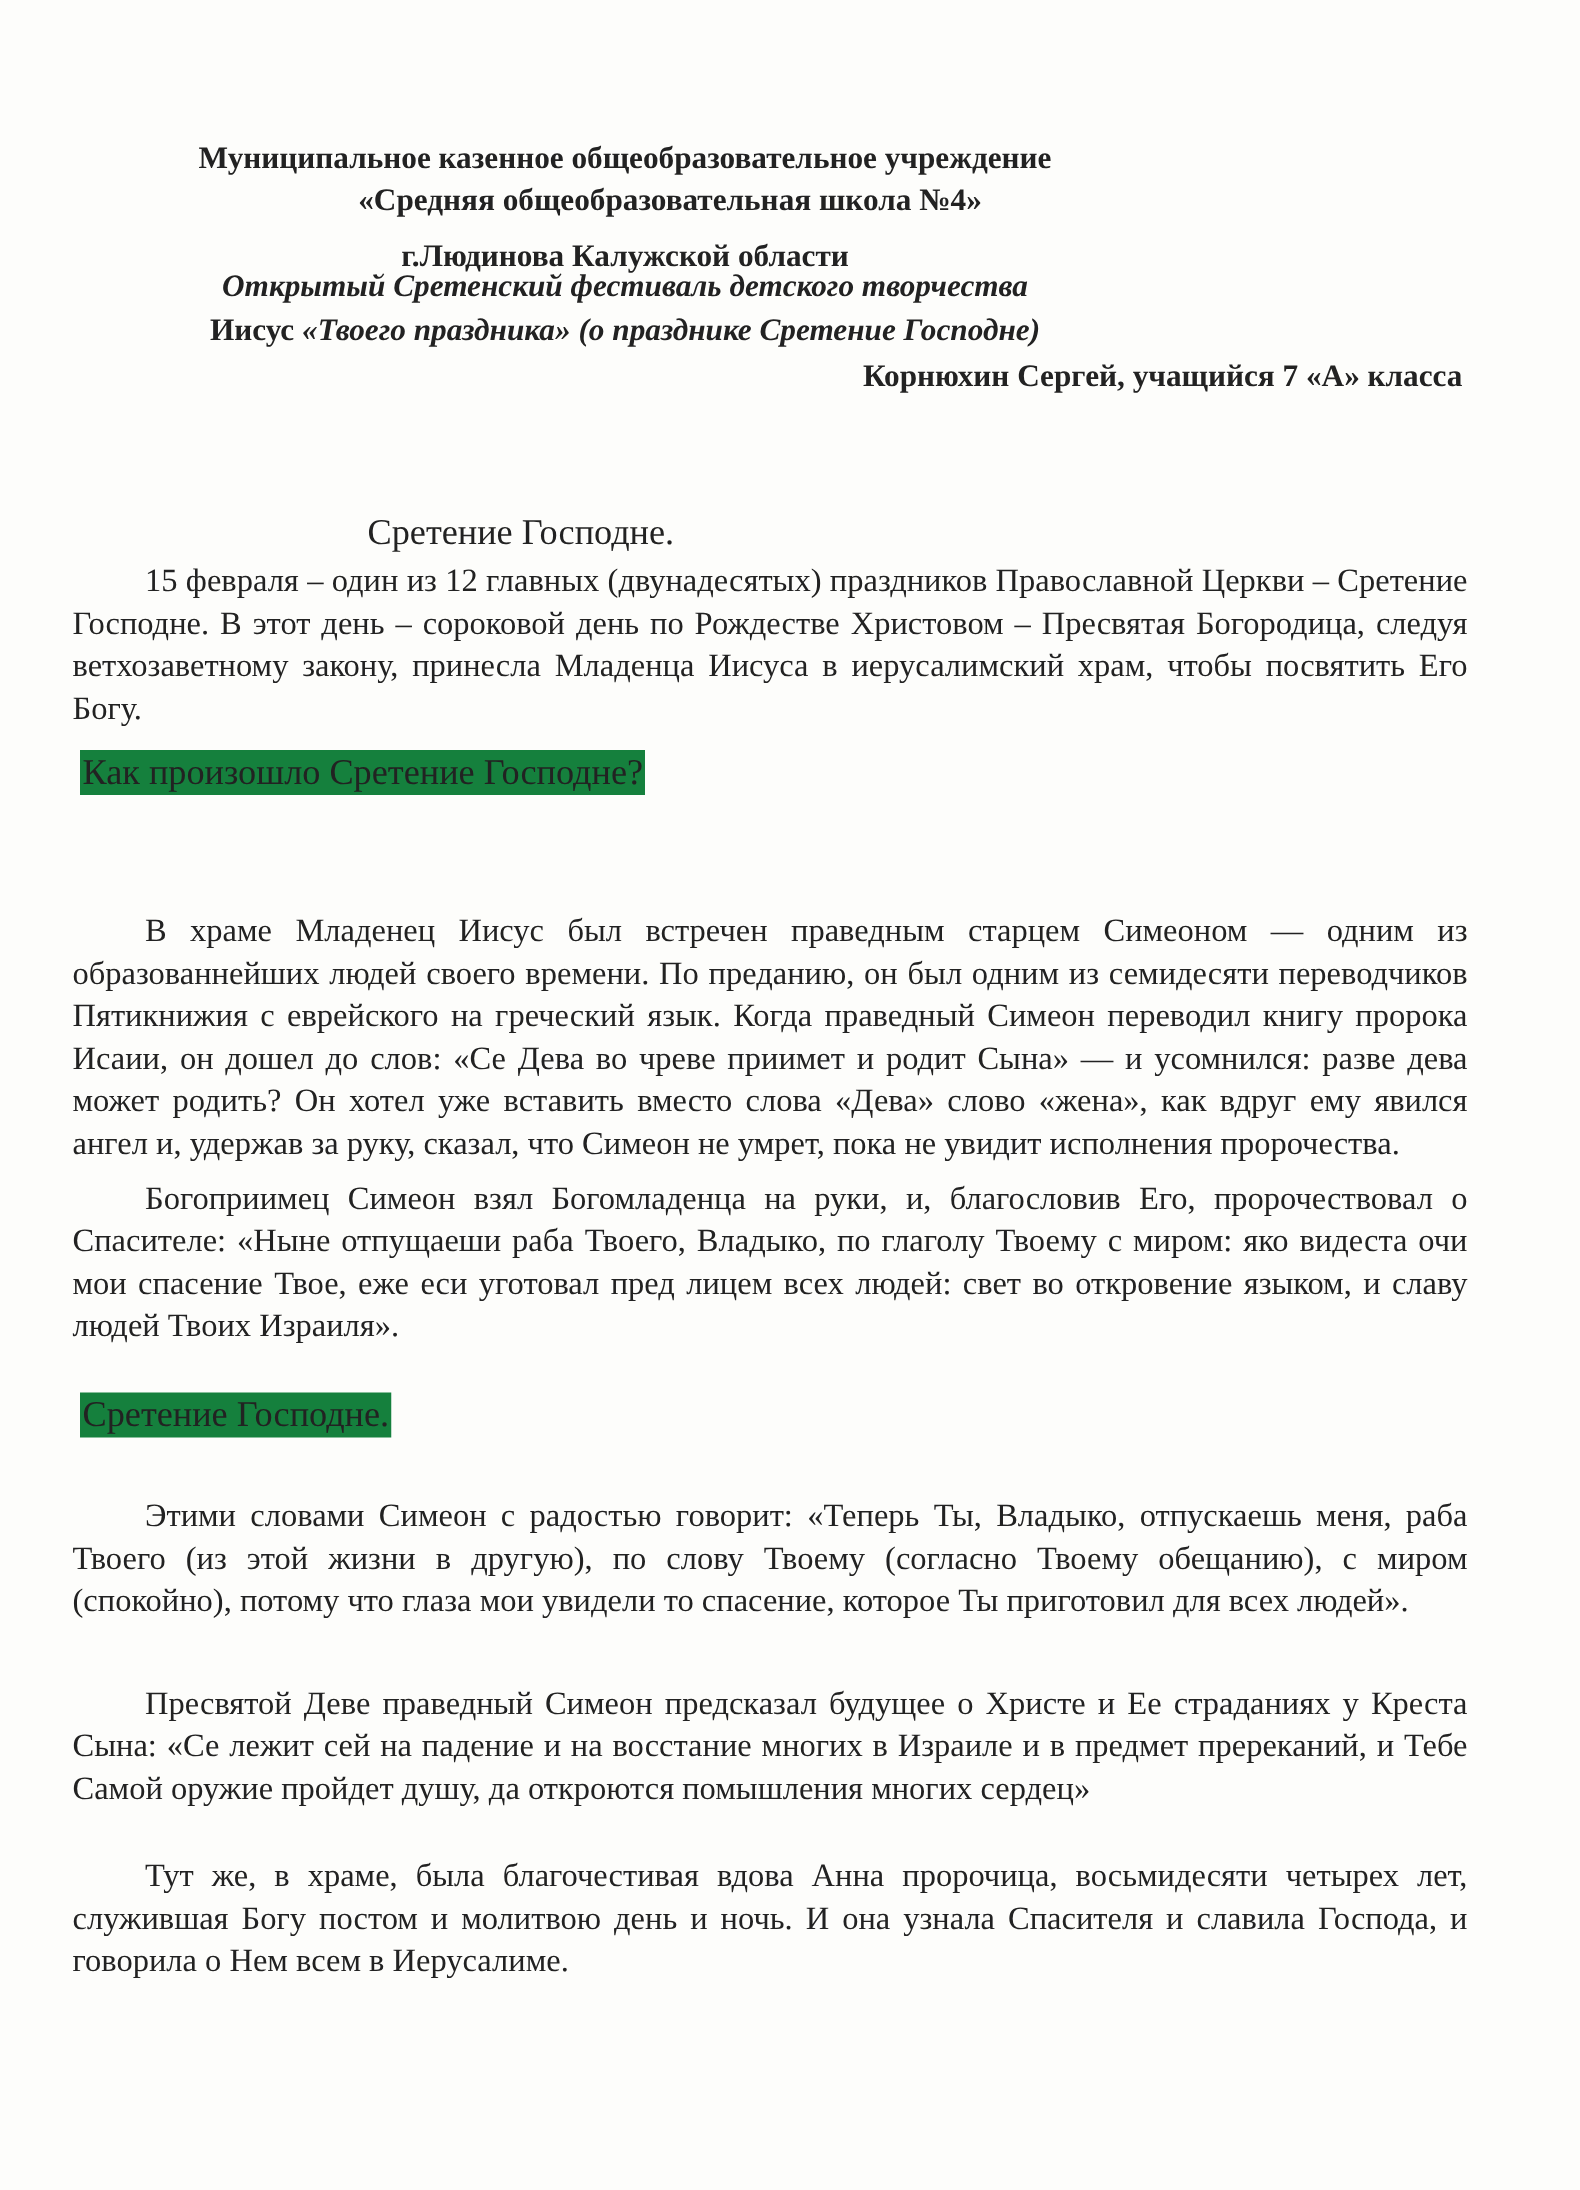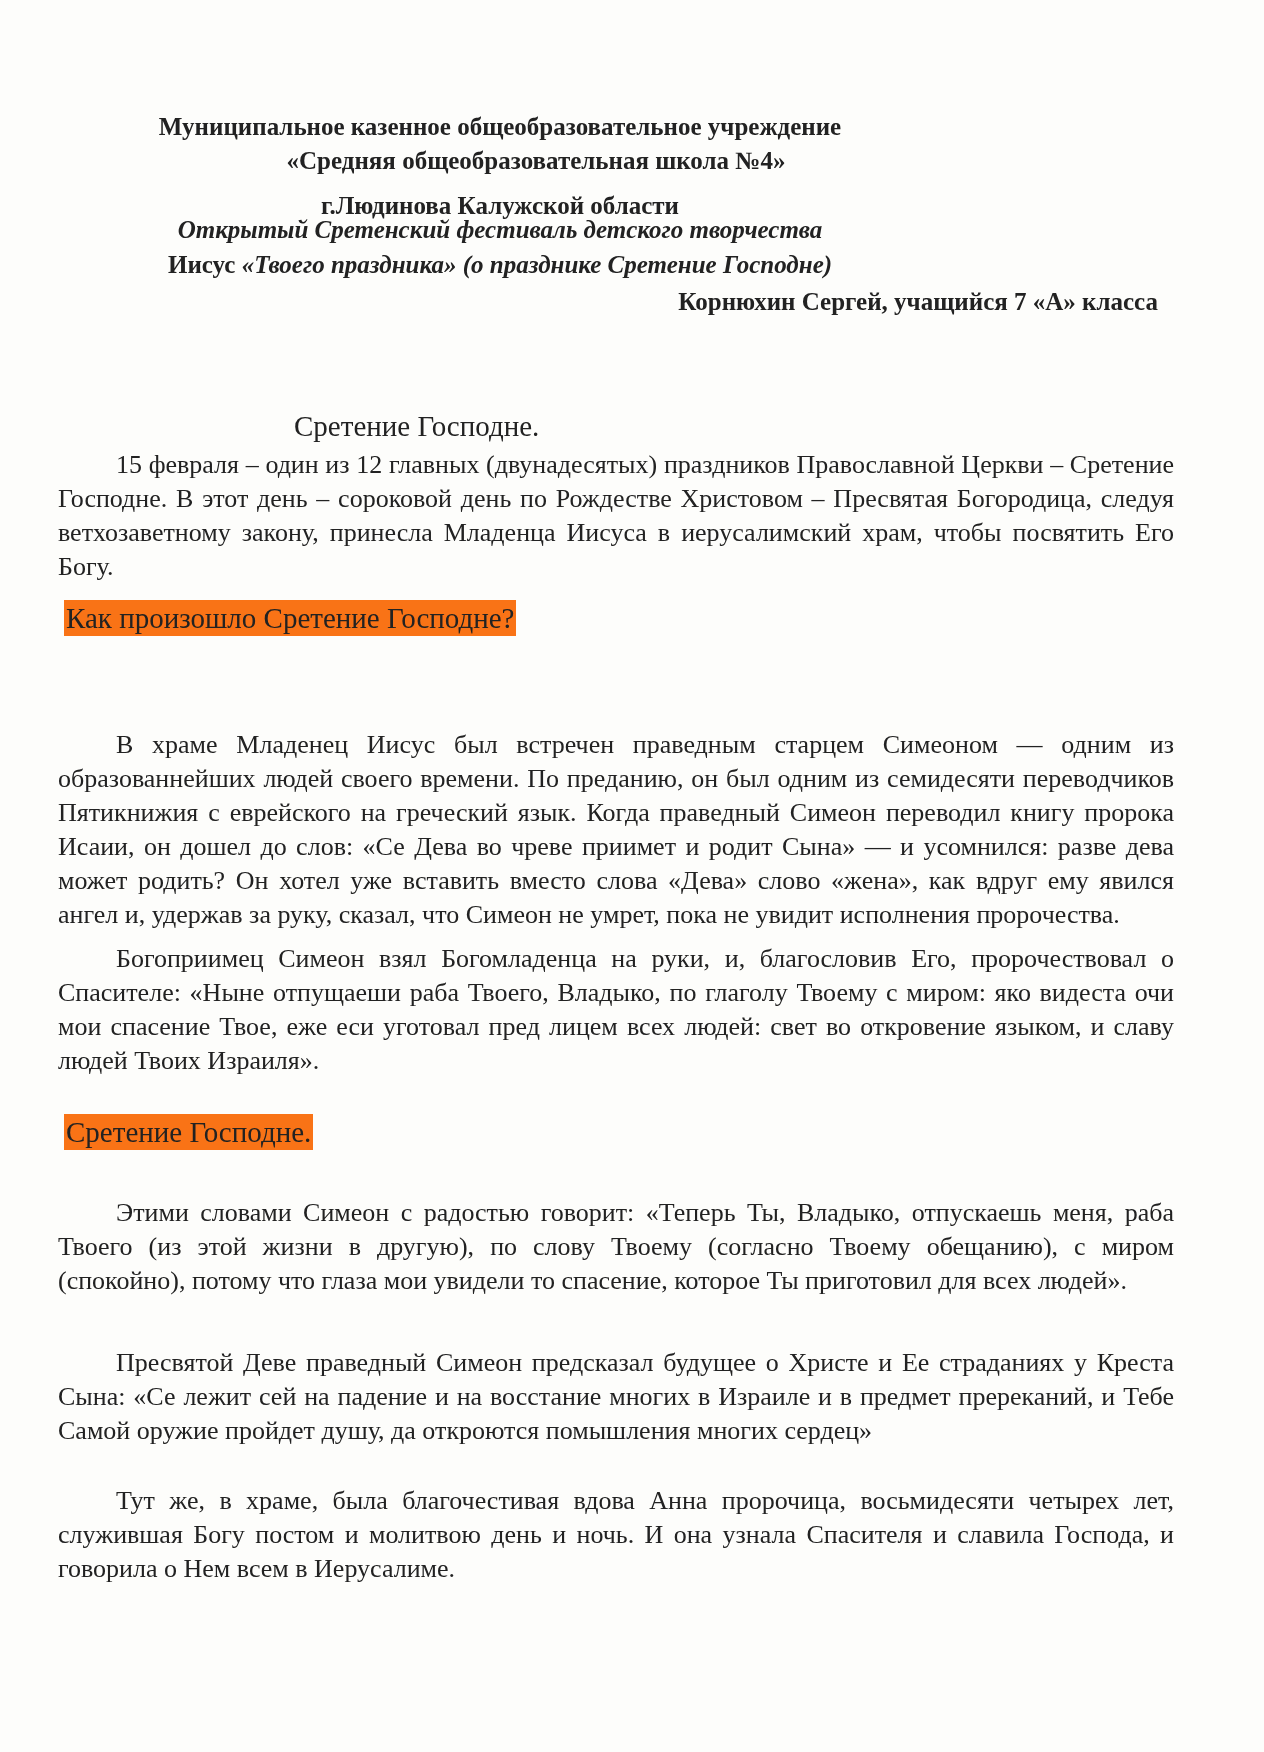--- a/index.html
+++ b/index.html
@@ -7,31 +7,31 @@
     width: 1264px; height: 1752px; background: #fdfdfb; position: relative; overflow: hidden;
     font-family: "Liberation Serif", serif; color: #222;
   }
   .header { position: absolute; left: 0; width: 1000px; text-align: center; font-weight: bold; font-size: 25px; line-height: 34px; }
   .h1 { top: 110px; }
   .h2 { top: 144px; padding-left: 36px; }
   .h3 { top: 189px; }
   .h4 { top: 213px; font-style: italic; }
   .h5 { top: 248px; }
   .h5 .it { font-style: italic; }
-  .author { position: absolute; top: 288px; right: 106px; font-weight: bold; font-size: 25px; }
+  .author { position: absolute; top: 288px; right: 94px; font-weight: bold; font-size: 25px; }
   .title { position: absolute; top: 410px; left: 294px; font-size: 29px; }
   .para { position: absolute; left: 58px; width: 1116px; font-size: 26px; line-height: 34px; text-align: justify; }
   .para .indent { display: inline-block; width: 58px; }
   .p1 { top: 448px; }
   .p2 { top: 684px; margin-top: 44px; }
   .p3 { top: 942px; }
   .p4 { top: 1196px; }
   .p5 { top: 1346px; }
   .p6 { top: 1484px; }
-  .hl { position: absolute; left: 64px; font-size: 29px; background: #f97316; padding: 0 2px; line-height: 36px; }
+  .hl { position: absolute; left: 64px; font-size: 29px; background: #15803d; padding: 0 2px; line-height: 36px; }
   .hl1 { top: 600px; }
   .hl2 { top: 1114px; }
 </style>
 </head>
 <body>
 
 <div class="header h1">Муниципальное казенное общеобразовательное учреждение</div>
 <div class="header h2">«Средняя общеобразовательная школа №4»</div>
 <div class="header h3">г.Людинова Калужской области</div>
 <div class="header h4">Открытый Сретенский фестиваль детского творчества</div>

